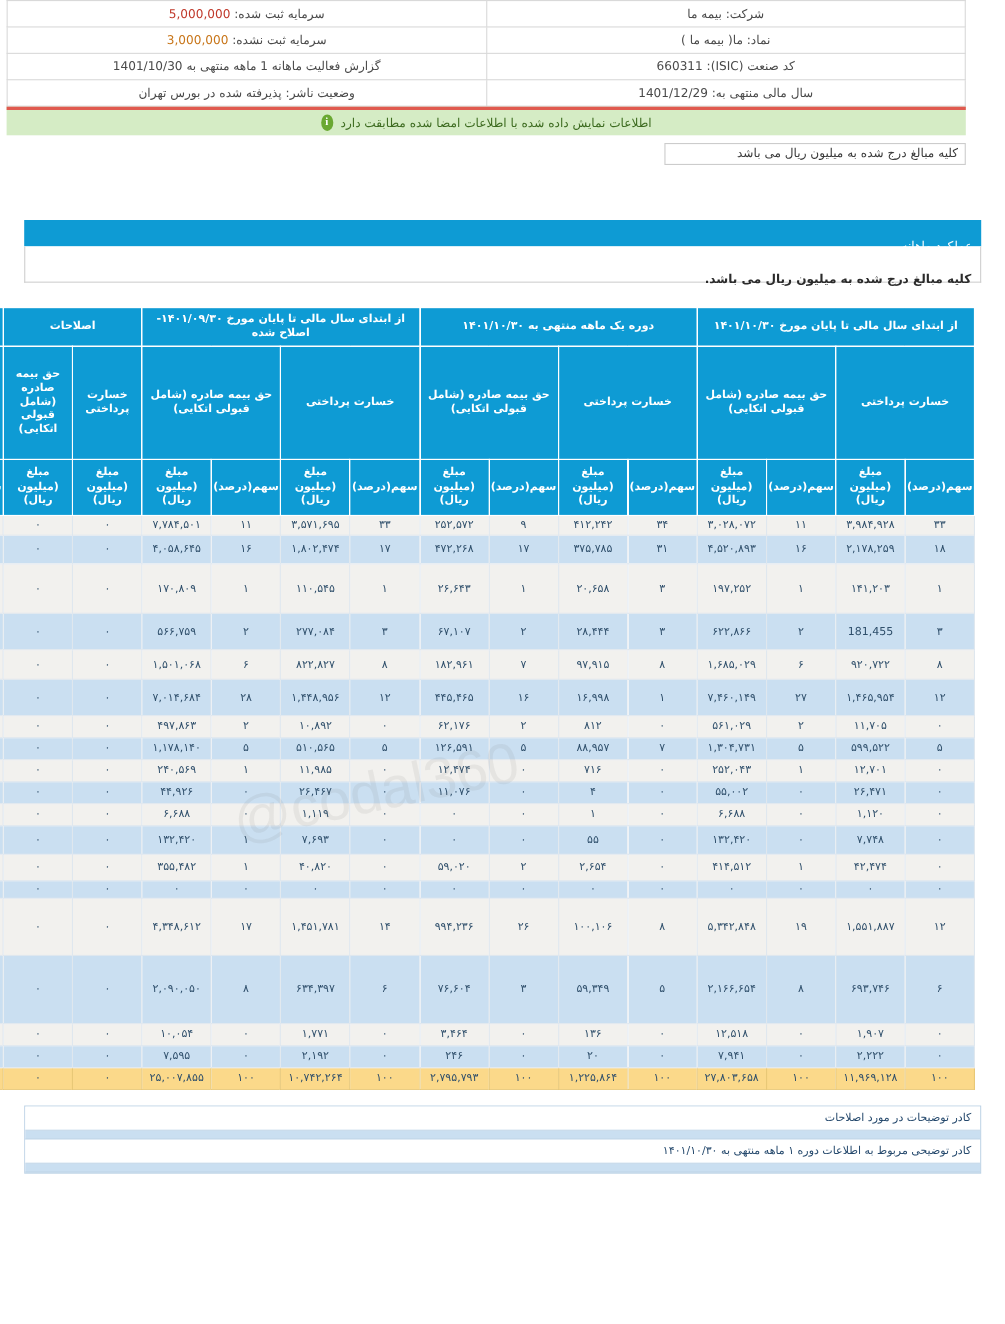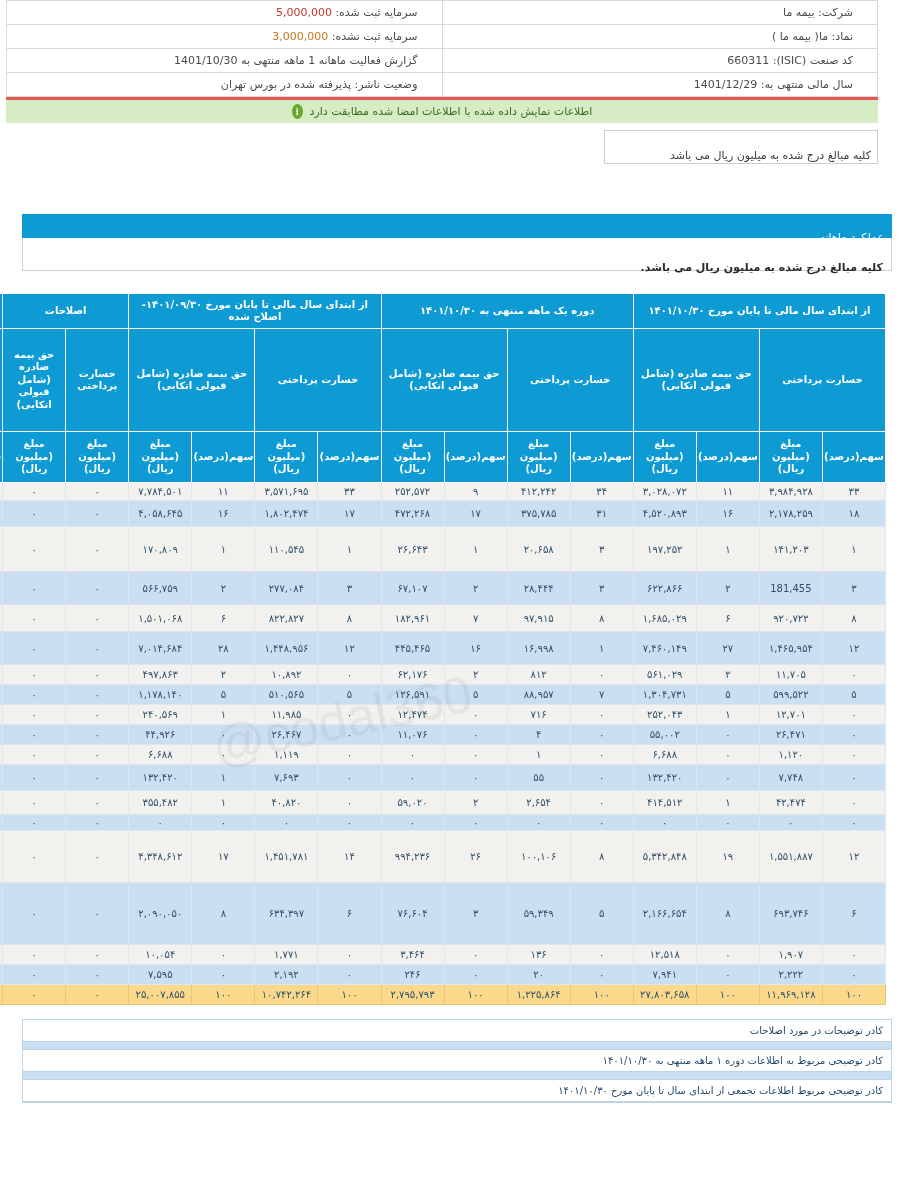--- a/index.html
+++ b/index.html
@@ -28,20 +28,21 @@
   }
   .top-panel td {
     border: 1px solid #d9d9d9;
     height: 21px;
     padding: 1px 24px;
     font-size: 11px;
     color: #4a4a4a;
     vertical-align: middle;
     white-space: nowrap;
     overflow: hidden;
+    text-align: center;
   }
   .tp-val-red { color: #c0392b; }
   .tp-val-org { color: #c8761a; }
   .cell-right { text-align: right; }
 
   
   .confirm-wrap {
     margin: 0 36px 0 0;
     width: 872px;
     box-sizing: border-box;
@@ -72,21 +73,21 @@
 
   
   .note-box {
     margin: 7px 36px 0 0;
     width: 274px;
     box-sizing: border-box;
     border: 1px solid #cccccc;
     background: #ffffff;
     height: 20px;
     line-height: 18px;
-    padding: 16px 6px;
+    padding: 0 6px;
     font-size: 11px;
     color: #3a3a3a;
     text-align: right;
   }
 
   
   .section-wrap {
     margin: 50px 22px 0 22px;
     width: 870px;
     box-sizing: border-box;
@@ -622,14 +623,13 @@
   </table>
 </div>
 
 <div class="watermark">@codal360</div>
 
 <div class="foot-wrap">
   <div class="foot-row">کادر توضیحات در مورد اصلاحات</div>
   <div class="foot-row spacer"></div>
   <div class="foot-row">کادر توضیحی مربوط به اطلاعات دوره ۱ ماهه منتهی به ۱۴۰۱/۱۰/۳۰</div>
   <div class="foot-row spacer"></div>
-  <div class="foot-row">کادر توضیحی مربوط اطلاعات تجمعی از ابتدای سال تا پایان مورخ ۱۴۰۱/۱۰/۳۰</div>
 </div>
 
 </body></html>

